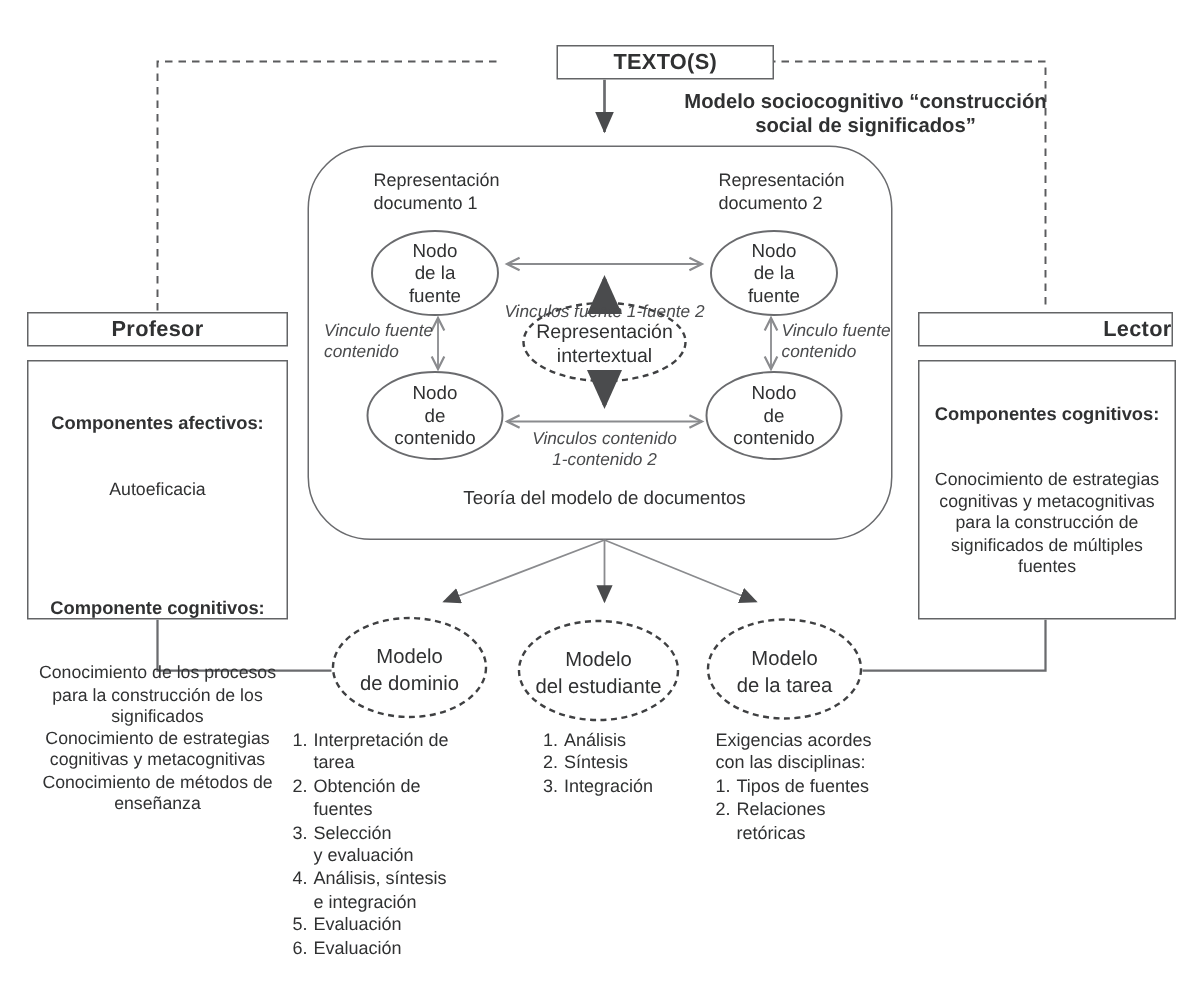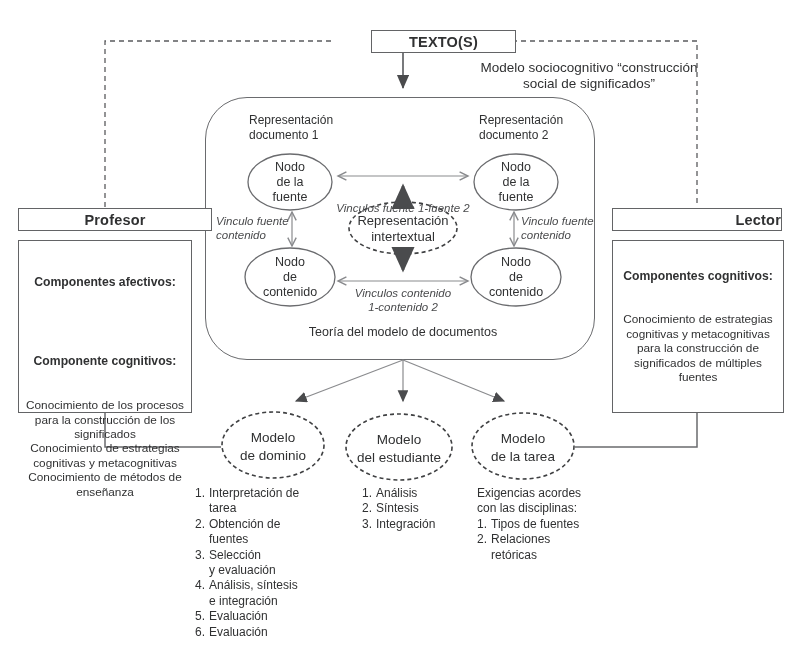--- a/index.html
+++ b/index.html
@@ -18,21 +18,21 @@
   }
   .titlebox{font-weight:bold;font-size:14.5px;letter-spacing:.2px;}
   .central-box{
     position:absolute;left:205px;top:97px;width:390px;height:263px;
     border:1.7px solid #6a6b6e;border-radius:42px;box-sizing:border-box;background:transparent;
   }
   .lbl{position:absolute;font-size:12px;line-height:14.5px;}
   .node-lbl{position:absolute;font-size:12.5px;line-height:15px;text-align:center;}
   .ital{position:absolute;font-style:italic;font-size:11.5px;line-height:14px;color:#4a4b4d;}
   .model-lbl{position:absolute;font-size:13.5px;line-height:17.5px;text-align:center;}
-  .bold{font-weight:normal;margin-left:12px;}
+  .bold{font-weight:bold;}
   .content-text{font-size:11.8px;line-height:14.4px;text-align:center;white-space:pre;}
   .content-hd{font-weight:bold;font-size:12.2px;line-height:15px;}
   .list{position:absolute;font-size:12px;line-height:15.4px;}
   .li-row{display:flex;}
   .li-num{width:14px;flex:0 0 14px;}
   .li-text{white-space:pre;}
   .list-header{white-space:pre;margin-bottom:0px;}
 </style>
 </head>
 <body>
@@ -117,26 +117,27 @@
   <div class="ital pre ctr" style="left:323px;top:157px;width:160px;margin-top:44px;">Vinculos fuente 1-fuente 2</div>
   <div class="ital pre ctr" style="left:333px;top:286px;width:140px;">Vinculos contenido
 1-contenido 2</div>
   <div class="ital pre" style="left:216px;top:214px;">Vinculo fuente
 contenido</div>
   <div class="ital pre" style="left:521px;top:214px;">Vinculo fuente
 contenido</div>
 
   <div class="abs ctr" style="left:255px;top:325px;width:296px;font-size:12.5px;">Teoría del modelo de documentos</div>
 
-  <div class="box titlebox" style="left:18px;top:208px;width:194px;height:23px;">
+  <div class="box titlebox" style="left:18px;top:208px;width:174px;height:23px;">
     <span>Profesor</span>
   </div>
   <div class="box" style="left:18px;top:240px;width:174px;height:173px;align-items:flex-start;">
     <div class="content-text" style="padding-top:5px;width:100%;">
       <div class="content-hd">Componentes afectivos:</div>
+      <div>Autoeficacia</div>
       <div style="height:7px;"></div>
       <div class="content-hd">Componente cognitivos:</div>
       <div class="pre">Conocimiento de los procesos
 para la construcción de los
 significados
 Conocimiento de estrategias
 cognitivas y metacognitivas
 Conocimiento de métodos de
 enseñanza</div>
     </div>

